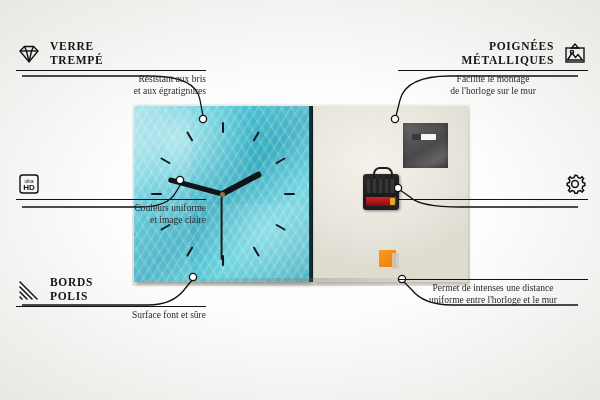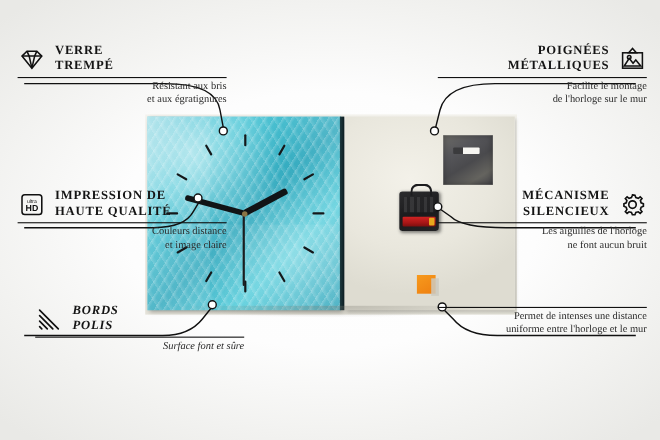--- a/index.html
+++ b/index.html
@@ -128,27 +128,27 @@
   }
   .feature .rule{height:1.4px;background:#111;margin:3px 0 3px;}
   .feature .sub{
     font-family:"Liberation Serif",serif;
     font-size:9.5px;line-height:11.5px;color:#2a2a2a;white-space:pre-line;
   }
   .feature.left .title{text-align:left;}
   .feature.left .sub{text-align:right;}
   .feature.right .head{justify-content:flex-end;}
   .feature.right .title{text-align:right;}
-  .feature.right .sub{text-align:right;}
+  .feature.right .sub{text-align:center;}
   .ico{width:26px;height:24px;flex:0 0 26px;display:block;}
   .ico svg{display:block;width:26px;height:24px;}
   
   #f-glass   {left:16px; top:40px;  width:190px;}
   #f-print   {left:16px; top:172px; width:190px;}
-  #f-edges   {left:32px; top:276px; width:190px;font-style:italic;}
+  #f-edges   {left:16px; top:276px; width:190px;}
   #f-handles {right:12px;top:40px;  width:190px;}
   #f-mech    {right:12px;top:172px; width:190px;}
   #f-spacer  {right:12px;top:276px; width:190px;}
   #connectors{position:absolute;inset:0;pointer-events:none;}
 </style>
 </head>
 <body>
 
 <div id="stage">
 
@@ -238,25 +238,23 @@
 
   <div class="feature left" id="f-print">
     <div class="head">
       <span class="ico">
         <svg viewBox="0 0 26 24">
           <rect x="4" y="3" width="18" height="18" rx="2.5" fill="none" stroke="#111" stroke-width="1.4"></rect>
           <text x="13" y="10.5" font-family="Liberation Sans, sans-serif" font-size="4.6" text-anchor="middle" fill="#111">ultra</text>
           <text x="13" y="18" font-family="Liberation Sans, sans-serif" font-size="8" font-weight="bold" text-anchor="middle" fill="#111">HD</text>
         </svg>
       </span>
-      <span class="title">IMPRESSION DE
-HAUTE QUALITÉ</span>
-    </div>
-    <div class="rule"></div>
-    <div class="sub">Couleurs distance
+    </div>
+    <div class="rule"></div>
+    <div class="sub">Couleurs uniforme
 et image claire</div>
   </div>
 
   <div class="feature left" id="f-edges">
     <div class="head">
       <span class="ico">
         <svg viewBox="0 0 26 24">
             <g stroke="#111" stroke-width="1.5" stroke-linecap="round">
           <path d="M4 4 L21 21"></path>
               <path d="M4 9 L16 21"></path>
@@ -287,34 +285,30 @@
           </svg>
       </span>
     </div>
     <div class="rule"></div>
     <div class="sub">Facilite le montage
 de l'horloge sur le mur</div>
   </div>
 
   <div class="feature right" id="f-mech">
     <div class="head">
-      <span class="title">MÉCANISME
-SILENCIEUX</span>
       <span class="ico">
         <svg viewBox="0 0 26 24">
             <g fill="none" stroke="#111" stroke-width="1.5">
           <path d="M13 3.2 l2.2 .35 .85 2.1 2.2 .6 1.75-1.4 1.6 1.6 -1.4 1.75 .6 2.2 2.1 .85 0 2.3 -2.1 .85 -.6 2.2 1.4 1.75 -1.6 1.6 -1.75-1.4 -2.2 .6 -.85 2.1 -2.3 0 -.85-2.1 -2.2-.6 -1.75 1.4 -1.6-1.6 1.4-1.75 -.6-2.2 -2.1-.85 0-2.3 2.1-.85 .6-2.2 -1.4-1.75 1.6-1.6 1.75 1.4 2.2-.6 .85-2.1 Z"></path>
           <circle cx="13" cy="12" r="3.4"></circle>
         </g>
           </svg>
       </span>
     </div>
     <div class="rule"></div>
-    <div class="sub">Les aiguilles de l'horloge
-ne font aucun bruit</div>
   </div>
 
   <div class="feature right" id="f-spacer">
     <div class="rule"></div>
     <div class="sub">Permet de intenses une distance
 uniforme entre l'horloge et le mur</div>
   </div>
 
 </div>
 

